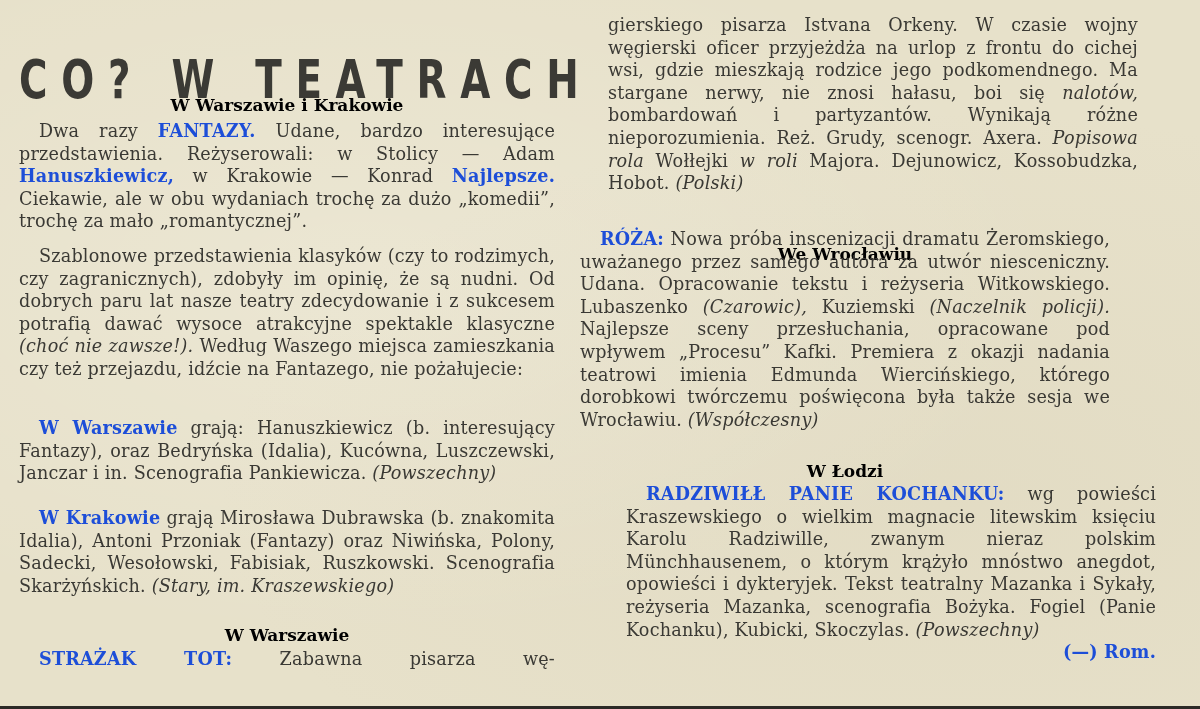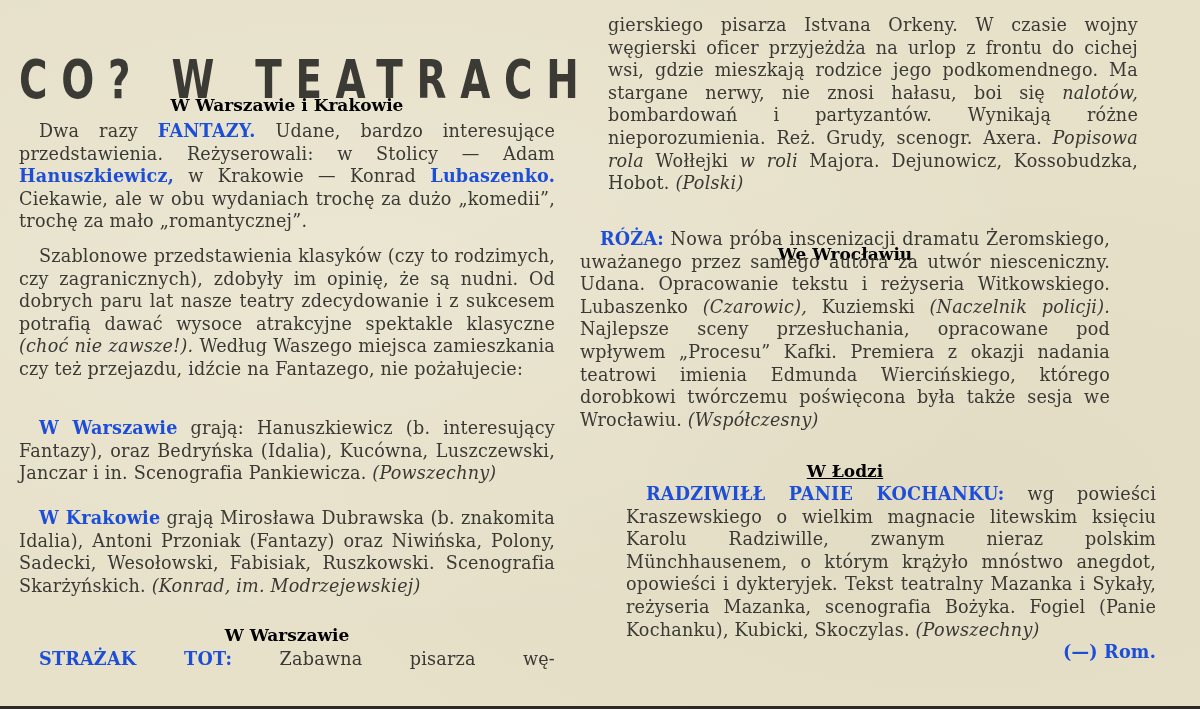--- a/index.html
+++ b/index.html
@@ -71,41 +71,41 @@
     .l-p1 { position: absolute; left: 19px; top: 120px; width: 536px; }
     .l-p2 { position: absolute; left: 19px; top: 245px; width: 536px; }
     .l-p3 { position: absolute; left: 19px; top: 417px; width: 536px; }
     .l-p4 { position: absolute; left: 19px; top: 507px; width: 536px; }
     .l-heading2 { position: absolute; left: 19px; top: 624px; width: 536px; }
     .l-p5 { position: absolute; left: 19px; top: 648px; width: 536px; }
 
     .r-p1 { position: absolute; left: 608px; top: 14px; width: 530px; }
     .r-heading1 { position: absolute; left: 580px; top: 205px; width: 530px; margin-top: 38px; }
     .r-p2 { position: absolute; left: 580px; top: 228px; width: 530px; }
-    .r-heading2 { position: absolute; left: 580px; top: 460px; width: 530px; text-decoration: underline; }
+    .r-heading2 { position: absolute; left: 580px; top: 460px; width: 530px; }
     .r-p3 { position: absolute; left: 580px; top: 483px; width: 530px; margin-left: 46px; }
     .last-justify { text-align-last: justify; }
     .no-indent { text-indent: 0; }
   </style>
 </head>
 <body>
 
 <div class="paper"></div>
 
 <h1 class="title">CO? W TEATRACH</h1>
 
 <h2 class="section-heading l-heading1">W Warszawie i Krakowie</h2>
 
-<p class="text para l-p1"><span>Dwa razy </span><b>FANTAZY.</b><span> Udane, bardzo interesujące przedstawienia. Reżyserowali: w Stolicy — Adam </span><b>Hanuszkiewicz,</b><span> w Krakowie — Konrad </span><b>Lubaszenko.</b><span> Ciekawie, ale w obu wydaniach trochę za dużo „komedii”, trochę za mało „romantycznej”.</span></p>
+<p class="text para l-p1"><span>Dwa razy </span><b>FANTAZY.</b><span> Udane, bardzo interesujące przedstawienia. Reżyserowali: w Stolicy — Adam </span><b>Hanuszkiewicz,</b><span> w Krakowie — Konrad </span><b>Najlepsze.</b><span> Ciekawie, ale w obu wydaniach trochę za dużo „komedii”, trochę za mało „romantycznej”.</span></p>
 
 <p class="text para l-p2"><span>Szablonowe przedstawienia klasyków (czy to rodzimych, czy zagranicznych), zdobyły im opinię, że są nudni. Od dobrych paru lat nasze teatry zdecydowanie i z sukcesem potrafią dawać wysoce atrakcyjne spektakle klasyczne </span><i>(choć nie zawsze!).</i><span> Według Waszego miejsca zamieszkania czy też przejazdu, idźcie na Fantazego, nie pożałujecie:</span></p>
 
 <p class="text para l-p3"><b>W Warszawie</b><span> grają: Hanuszkiewicz (b. interesujący Fantazy), oraz Bedryńska (Idalia), Kucówna, Luszczewski, Janczar i in. Scenografia Pankiewicza. </span><i>(Powszechny)</i></p>
 
-<p class="text para l-p4"><b>W Krakowie</b><span> grają Mirosława Dubrawska (b. znakomita Idalia), Antoni Przoniak (Fantazy) oraz Niwińska, Polony, Sadecki, Wesołowski, Fabisiak, Ruszkowski. Scenografia Skarżyńskich. </span><i>(Konrad, im. Modrzejewskiej)</i></p>
+<p class="text para l-p4"><b>W Krakowie</b><span> grają Mirosława Dubrawska (b. znakomita Idalia), Antoni Przoniak (Fantazy) oraz Niwińska, Polony, Sadecki, Wesołowski, Fabisiak, Ruszkowski. Scenografia Skarżyńskich. </span><i>(Stary, im. Kraszewskiego)</i></p>
 
 <h2 class="section-heading l-heading2">W Warszawie</h2>
 
 <p class="text para l-p5 last-justify"><b>STRAŻAK TOT:</b><span> Zabawna pisarza wę-</span></p>
 
 <p class="text no-indent r-p1"><span>gierskiego pisarza Istvana Orkeny. W czasie wojny węgierski oficer przyjeżdża na urlop z frontu do cichej wsi, gdzie mieszkają rodzice jego podkomendnego. Ma stargane nerwy, nie znosi hałasu, boi się </span><i>nalotów,</i><span> bombardowań i partyzantów. Wynikają różne nieporozumienia. Reż. Grudy, scenogr. Axera. </span><i>Popisowa rola</i><span> Wołłejki </span><i>w roli</i><span> Majora. Dejunowicz, Kossobudzka, Hobot. </span><i>(Polski)</i></p>
 
 <h2 class="section-heading r-heading1">We Wrocławiu</h2>
 
 <p class="text para r-p2"><b>RÓŻA:</b><span> Nowa próba inscenizacji dramatu Żeromskiego, uważanego przez samego autora za utwór niesceniczny. Udana. Opracowanie tekstu i reżyseria Witkowskiego. Lubaszenko </span><i>(Czarowic),</i><span> Kuziemski </span><i>(Naczelnik policji).</i><span> Najlepsze sceny przesłuchania, opracowane pod wpływem „Procesu” Kafki. Premiera z okazji nadania teatrowi imienia Edmunda Wiercińskiego, którego dorobkowi twórczemu poświęcona była także sesja we Wrocławiu. </span><i>(Współczesny)</i></p>

